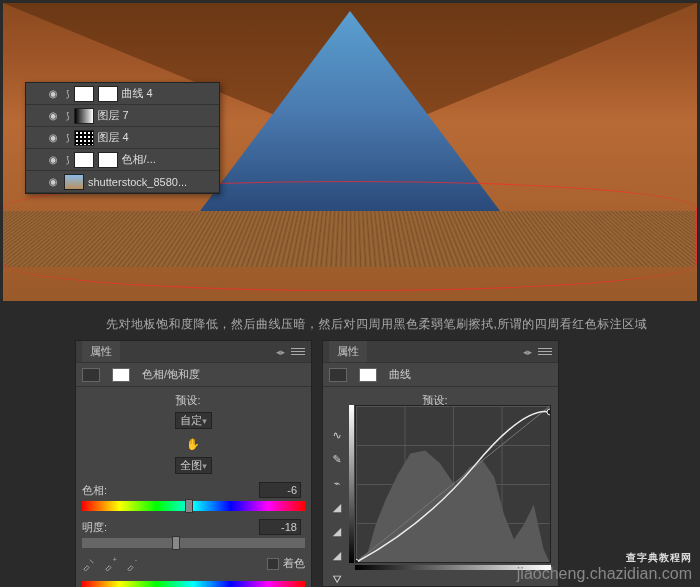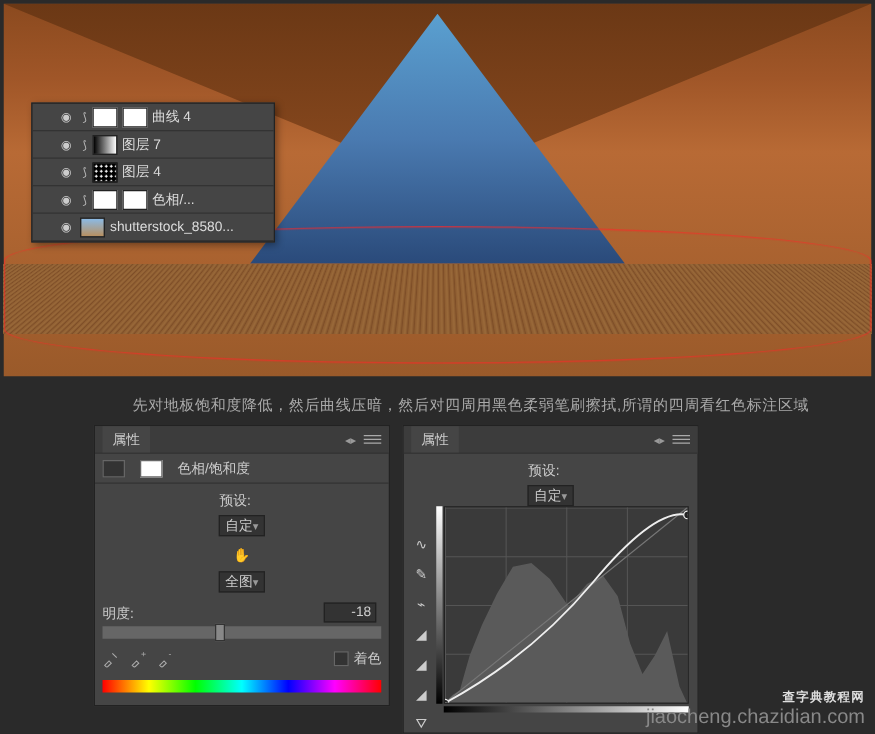--- a/index.html
+++ b/index.html
@@ -151,20 +151,29 @@
       </div>
     </div>
     <div class="field-row">
       <span class="hand-icon">✋</span>
       <div class="select">
         <span>全图</span>
         <span class="chev">▾</span>
       </div>
     </div>
 
+    <div class="slider-row">
+      <div class="slider-top">
+        <span>色相:</span>
+        <div class="slider-value">-6</div>
+      </div>
+      <div class="slider-track">
+        <div class="slider-thumb" style="left:48%"></div>
+      </div>
+    </div>
 
 
     <div class="slider-row">
       <div class="slider-top">
         <span>明度:</span>
         <div class="slider-value">-18</div>
       </div>
       <div class="slider-track gray">
         <div class="slider-thumb" style="left:42%"></div>
       </div>
@@ -207,20 +216,25 @@
     <span class="props-tab">属性</span>
     <div style="display:flex;gap:6px;align-items:center">
       <span class="chev">◂▸</span>
       <div class="menu-icon">
           <span></span>
           <span></span>
           <span></span>
         </div>
     </div>
   </div>
+  <div class="props-title-row">
+    <span class="mini-thumb"></span>
+    <span class="mini-thumb white"></span>
+    <span>曲线</span>
+  </div>
   <div class="props-body" style="padding-bottom:0">
     <div class="field-row">
       <span class="field-label">预设:</span>
       <div class="select">
         <span>自定</span>
         <span class="chev">▾</span>
       </div>
     </div>
     <div class="field-row">
       <span class="hand-icon">✋</span>

